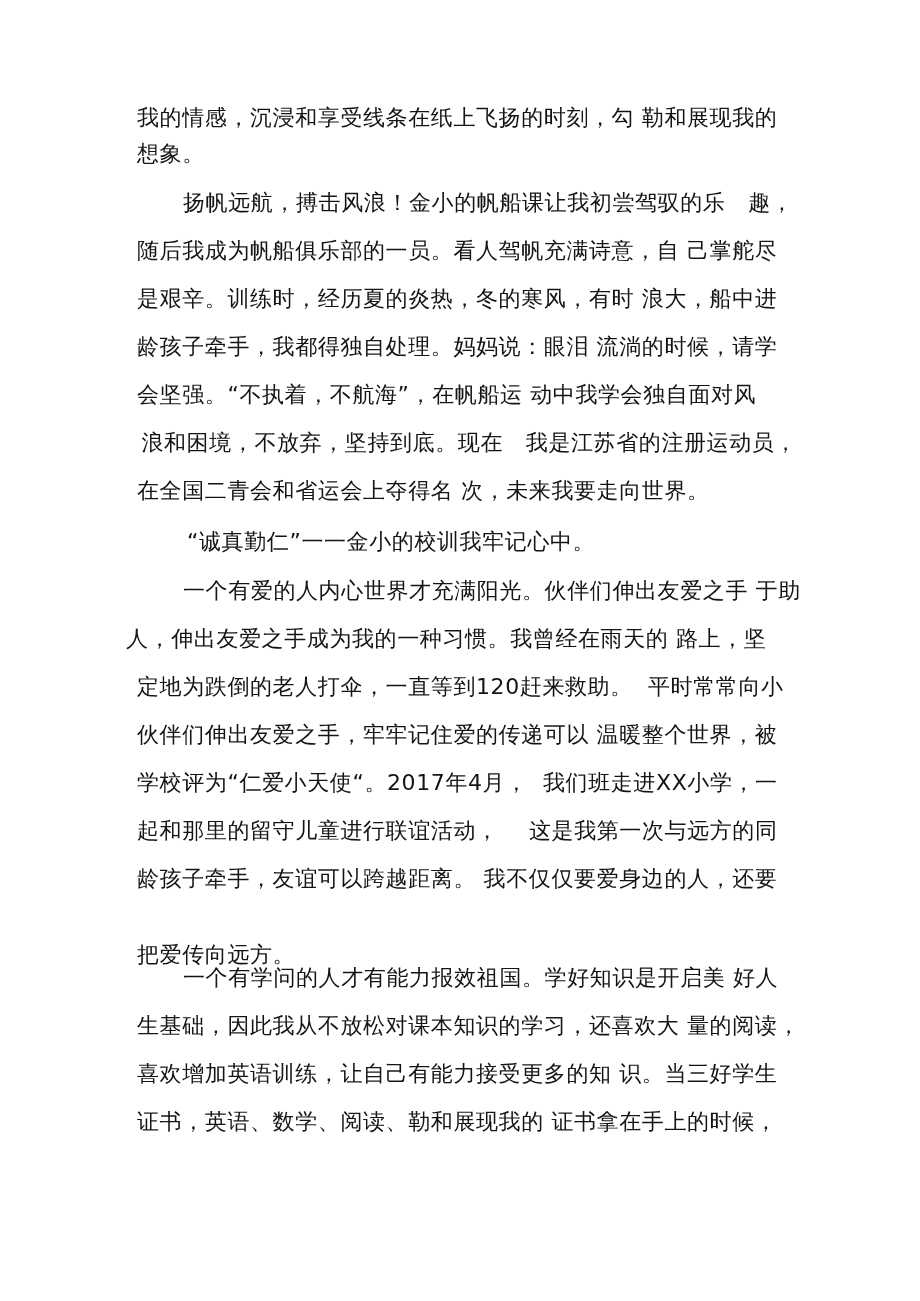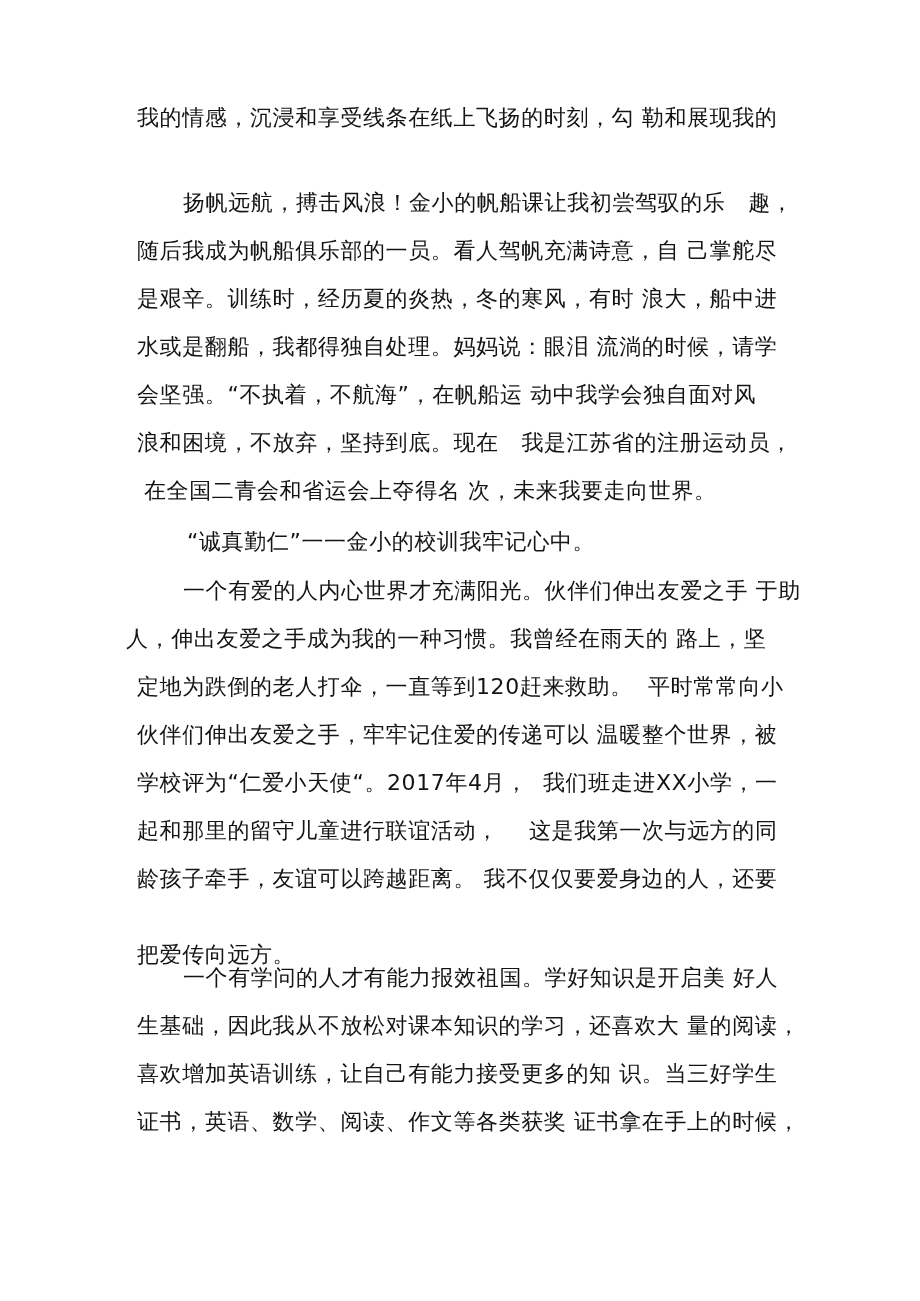--- a/index.html
+++ b/index.html
@@ -32,33 +32,34 @@
       white-space: pre;
       letter-spacing: 0.6px;
       color: #141414;
     }
   </style>
 </head>
 <body>
 
 <div class="page" id="page">
     <div class="line" style="top: 105px; left: 137px;">我的情感，沉浸和享受线条在纸上飞扬的时刻，勾 勒和展现我的</div>
+    <div class="line" style="top: 141px; left: 137px;">想象。</div>
     <div class="line" style="top: 238.2px; left: 137px;">随后我成为帆船俱乐部的一员。看人驾帆充满诗意，自 己掌舵尽</div>
     <div class="line" style="top: 190.2px; left: 183px;">扬帆远航，搏击风浪！金小的帆船课让我初尝驾驭的乐   趣，</div>
     <div class="line" style="top: 286.2px; left: 137px;">是艰辛。训练时，经历夏的炎热，冬的寒风，有时 浪大，船中进</div>
-    <div class="line" style="top: 334.2px; left: 137px;">水或是翻船，我都得独自处理。妈妈说：眼泪 流淌的时候，请学</div>
+    <div class="line" style="top: 334.2px; left: 137px;">龄孩子牵手，我都得独自处理。妈妈说：眼泪 流淌的时候，请学</div>
     <div class="line" style="top: 382.2px; left: 137px;">会坚强。“不执着，不航海”，在帆船运 动中我学会独自面对风</div>
-    <div class="line" style="top: 430.2px; left: 137px;">浪和困境，不放弃，坚持到底。现在   我是江苏省的注册运动员，</div>
-    <div class="line" style="top: 478.2px; left: 137px; margin-left: 7px;">在全国二青会和省运会上夺得名 次，未来我要走向世界。</div>
+    <div class="line" style="top: 430.2px; left: 137px; text-align: right;">浪和困境，不放弃，坚持到底。现在   我是江苏省的注册运动员，</div>
+    <div class="line" style="top: 478.2px; left: 137px;">在全国二青会和省运会上夺得名 次，未来我要走向世界。</div>
     <div class="line" style="top: 528.6px; left: 187px;">“诚真勤仁”一一金小的校训我牢记心中。</div>
     <div class="line" style="top: 577.8px; left: 183px;">一个有爱的人内心世界才充满阳光。伙伴们伸出友爱之手 于助</div>
     <div class="line" style="top: 625.8px; left: 126px;">人，伸出友爱之手成为我的一种习惯。我曾经在雨天的 路上，坚</div>
     <div class="line" style="top: 673.8px; left: 137px;">定地为跌倒的老人打伞，一直等到120赶来救助。  平时常常向小</div>
     <div class="line" style="top: 721.8px; left: 137px;">伙伴们伸出友爱之手，牢牢记住爱的传递可以 温暖整个世界，被</div>
     <div class="line" style="top: 769.8px; left: 137px;">学校评为“仁爱小天使“。2017年4月，  我们班走进XX小学，一</div>
     <div class="line" style="top: 817.8px; left: 137px;">起和那里的留守儿童进行联谊活动，    这是我第一次与远方的同</div>
     <div class="line" style="top: 865.8px; left: 137px;">龄孩子牵手，友谊可以跨越距离。 我不仅仅要爱身边的人，还要</div>
     <div class="line" style="top: 942px; left: 137px;">把爱传向远方。</div>
     <div class="line" style="top: 965.4px; left: 183px;">一个有学问的人才有能力报效祖国。学好知识是开启美 好人</div>
     <div class="line" style="top: 1013.4px; left: 137px;">生基础，因此我从不放松对课本知识的学习，还喜欢大 量的阅读，</div>
     <div class="line" style="top: 1061.4px; left: 137px;">喜欢增加英语训练，让自己有能力接受更多的知 识。当三好学生</div>
-    <div class="line" style="top: 1109.4px; left: 137px;">证书，英语、数学、阅读、作文等各类获奖 证书拿在手上的时候，</div>
+    <div class="line" style="top: 1109.4px; left: 137px;">证书，英语、数学、阅读、勒和展现我的 证书拿在手上的时候，</div>
   </div>
 
 </body></html>

